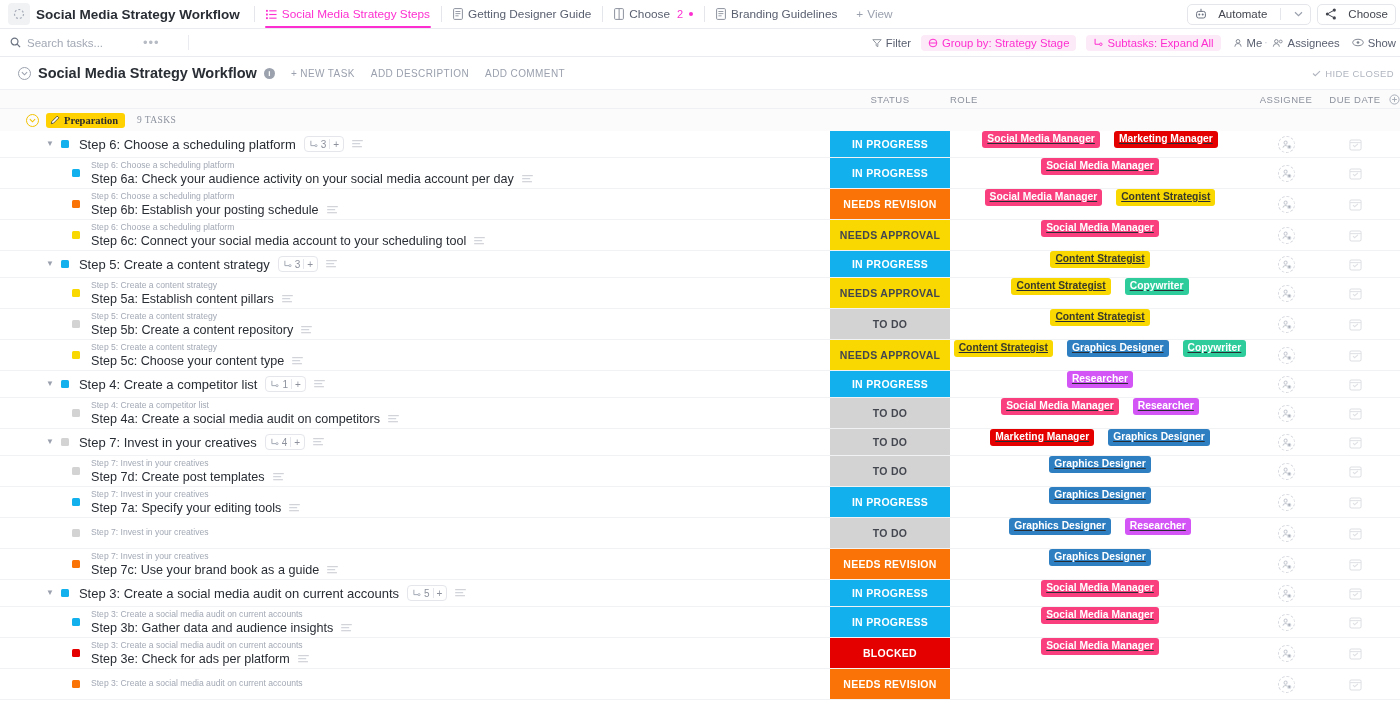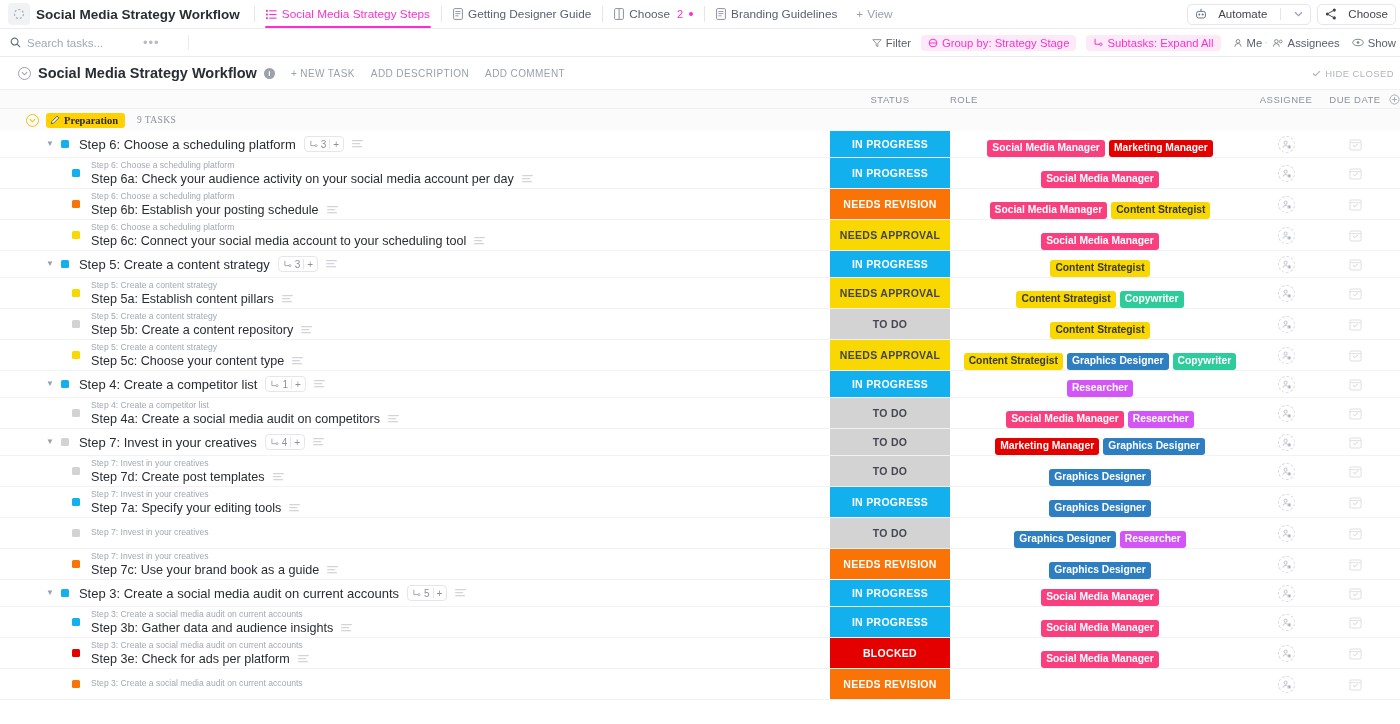--- a/index.html
+++ b/index.html
@@ -168,22 +168,22 @@
   .cell-name {
     width: 830px; display: flex; align-items: center;
     position: relative;
   }
   .cell-status {
     width: 120px; display: flex; align-items: center; justify-content: center;
     color: #fff; font-size: 10.5px; font-weight: bold; letter-spacing: .3px;
     cursor: pointer;
   }
   .cell-role {
-    width: 300px; display: flex; align-items: flex-end; justify-content: center;
-    gap: 4px; flex-wrap: wrap;
+    width: 300px; display: flex; align-items: flex-start; justify-content: center;
+    gap: 14px; flex-wrap: wrap; text-decoration: underline;
   }
   .cell-assignee { width: 72px; display:flex; align-items:center; justify-content:center; }
   .cell-due { width: 66px; display:flex; align-items:center; justify-content:center; }
   .cell-end { flex:1; }
 
   
   .p-caret {
     color: #9aa0ad; font-size: 8px; margin-left: 46px; margin-right: 7px;
     cursor: pointer; line-height: 1;
   }

